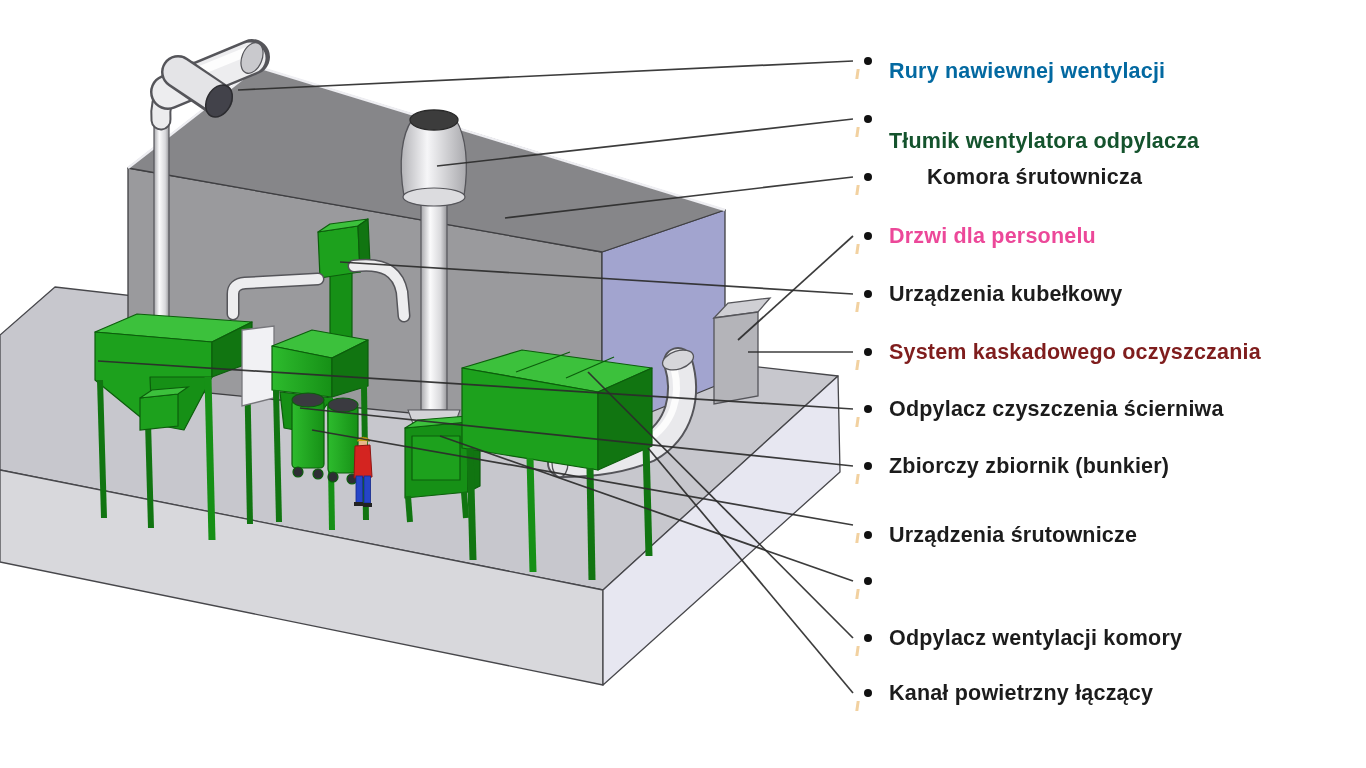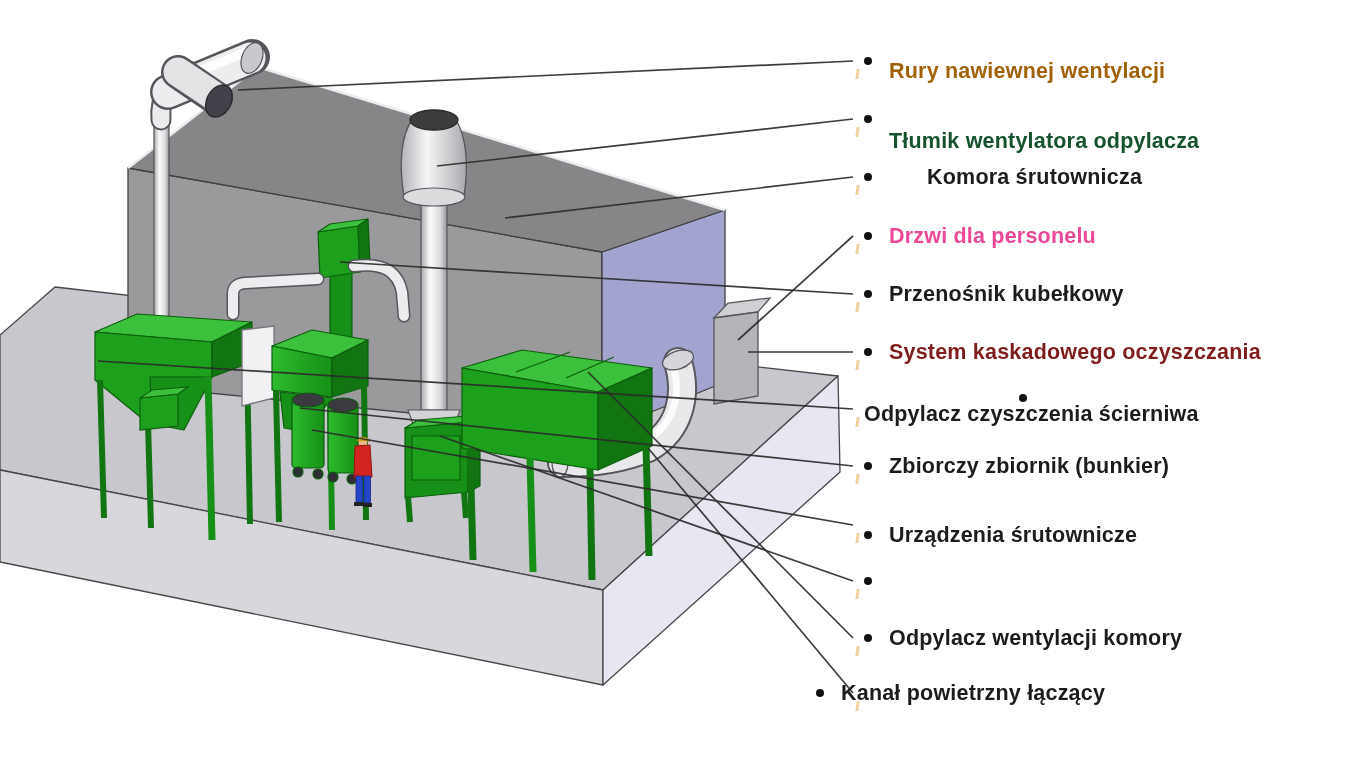--- a/index.html
+++ b/index.html
@@ -197,49 +197,49 @@
         <line x1="853" y1="525" x2="312" y2="430" stroke="#2c2c2c" stroke-width="1.7" opacity="0.92"></line>
         <line x1="853" y1="581" x2="440" y2="436" stroke="#2c2c2c" stroke-width="1.7" opacity="0.92"></line>
         <line x1="853" y1="638" x2="588" y2="372" stroke="#2c2c2c" stroke-width="1.7" opacity="0.92"></line>
         <line x1="853" y1="693" x2="648" y2="448" stroke="#2c2c2c" stroke-width="1.7" opacity="0.92"></line>
       </g>
 </svg>
 
 <ul class="legend" id="legend">
       <li class="legend-item" style="left: 864px; top: 46px;">
         <span class="bullet"></span>
-        <span class="legend-label" style="color: #a16207; margin-top: 20px;">Rury nawiewnej wentylacji</span>
+        <span class="legend-label" style="color: #0369a1; margin-top: 20px;">Rury nawiewnej wentylacji</span>
       </li>
       <span class="tick" style="left: 856px; top: 69px; background: rgb(229, 164, 65);"></span>
       <li class="legend-item" style="left: 864px; top: 104px;">
         <span class="bullet"></span>
         <span class="legend-label" style="color: #14532d; margin-top: 44px;">Tłumik wentylatora odpylacza</span>
       </li>
       <span class="tick" style="left: 856px; top: 127px; background: rgb(229, 164, 65);"></span>
       <li class="legend-item" style="left: 864px; top: 162px; gap: 38px;">
         <span class="bullet"></span>
         <span class="legend-label" style="color: rgb(28, 28, 28);">Komora śrutownicza</span>
       </li>
       <span class="tick" style="left: 856px; top: 185px; background: rgb(229, 164, 65);"></span>
       <li class="legend-item" style="left: 864px; top: 221px;">
         <span class="bullet"></span>
         <span class="legend-label" style="color: #ec4899;">Drzwi dla personelu</span>
       </li>
       <span class="tick" style="left: 856px; top: 244px; background: rgb(229, 164, 65);"></span>
       <li class="legend-item" style="left: 864px; top: 279px;">
         <span class="bullet"></span>
-        <span class="legend-label" style="color: rgb(28, 28, 28);">Przenośnik kubełkowy</span>
+        <span class="legend-label" style="color: rgb(28, 28, 28);">Urządzenia kubełkowy</span>
       </li>
       <span class="tick" style="left: 856px; top: 302px; background: rgb(229, 164, 65);"></span>
       <li class="legend-item" style="left: 864px; top: 337px;">
         <span class="bullet"></span>
         <span class="legend-label" style="color: #7f1d1d;">System kaskadowego oczyszczania</span>
       </li>
       <span class="tick" style="left: 856px; top: 360px; background: rgb(229, 164, 65);"></span>
-      <li class="legend-item" style="left: 864px; top: 394px; flex-direction: column;">
+      <li class="legend-item" style="left: 864px; top: 394px;">
         <span class="bullet"></span>
         <span class="legend-label" style="color: rgb(28, 28, 28);">Odpylacz czyszczenia ścierniwa</span>
       </li>
       <span class="tick" style="left: 856px; top: 417px; background: rgb(229, 164, 65);"></span>
       <li class="legend-item" style="left: 864px; top: 451px;">
         <span class="bullet"></span>
         <span class="legend-label" style="color: rgb(28, 28, 28);">Zbiorczy zbiornik (bunkier)</span>
       </li>
       <span class="tick" style="left: 856px; top: 474px; background: rgb(229, 164, 65);"></span>
       <li class="legend-item" style="left: 864px; top: 520px;">
@@ -249,20 +249,20 @@
       <span class="tick" style="left: 856px; top: 533px; background: rgb(229, 164, 65);"></span>
       <li class="legend-item" style="left: 864px; top: 566px;">
         <span class="bullet"></span>
       </li>
       <span class="tick" style="left: 856px; top: 589px; background: rgb(229, 164, 65);"></span>
       <li class="legend-item" style="left: 864px; top: 623px;">
         <span class="bullet"></span>
         <span class="legend-label" style="color: rgb(28, 28, 28);">Odpylacz wentylacji komory</span>
       </li>
       <span class="tick" style="left: 856px; top: 646px; background: rgb(229, 164, 65);"></span>
-      <li class="legend-item" style="left: 816px; top: 678px;">
+      <li class="legend-item" style="left: 864px; top: 678px;">
         <span class="bullet"></span>
         <span class="legend-label" style="color: rgb(28, 28, 28);">Kanał powietrzny łączący</span>
       </li>
       <span class="tick" style="left: 856px; top: 701px; background: rgb(229, 164, 65);"></span>
     </ul>
 
 </div>
 
 </body></html>

